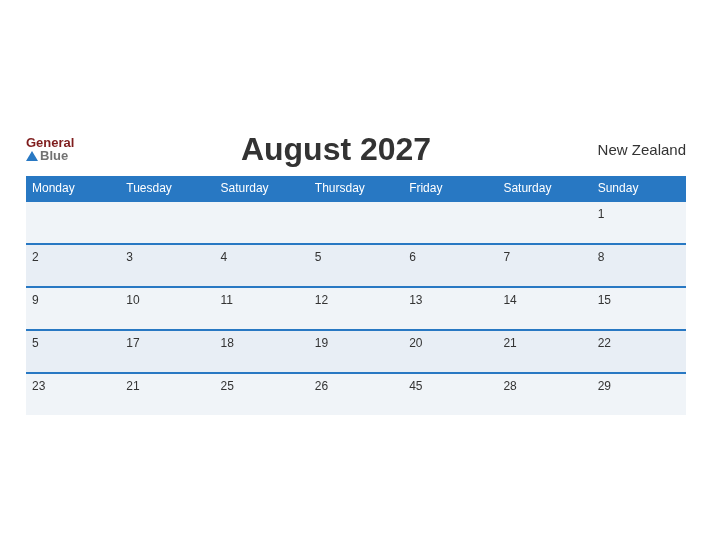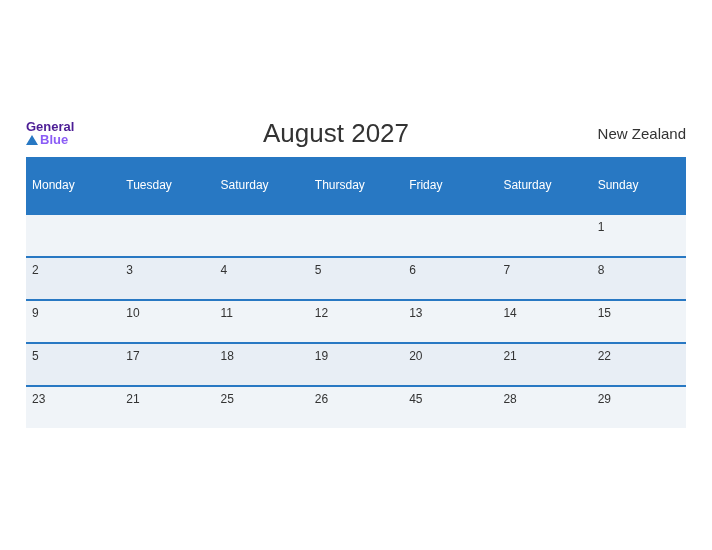--- a/index.html
+++ b/index.html
@@ -24,41 +24,41 @@
       margin-bottom: 8px;
     }
     .logo {
       display: flex;
       flex-direction: column;
       line-height: 1;
     }
     .logo-general {
       font-size: 13px;
       font-weight: bold;
-      color: #4c1d95;
+      color: #7f1d1d;
     }
     .logo-blue {
       font-size: 13px;
       font-weight: bold;
-      color: #8b5cf6;
+      color: #737373;
       display: flex;
       align-items: center;
     }
     .logo-triangle {
       width: 0;
       height: 0;
       border-left: 6px solid transparent;
       border-right: 6px solid transparent;
       border-bottom: 10px solid #2878c3;
       display: inline-block;
       margin-right: 2px;
     }
     .calendar-title {
-      font-size: 26px;
-      font-weight: normal;
+      font-size: 32px;
+      font-weight: bold;
       color: #333;
       text-align: center;
       flex: 1;
     }
     .calendar-country {
       font-size: 15px;
       color: #333;
       text-align: right;
       min-width: 80px;
     }
@@ -66,21 +66,21 @@
       width: 100%;
       border-collapse: collapse;
     }
     .calendar-grid thead tr {
       background: #2878c3;
     }
     .calendar-grid thead th {
       color: #fff;
       font-size: 12px;
       font-weight: normal;
-      padding: 21px 6px;
+      padding: 5px 6px;
       text-align: left;
       border: none;
     }
     .calendar-grid tbody tr {
       background: #f0f4f8;
     }
     .calendar-grid tbody tr:nth-child(even) {
       background: #e8eef5;
     }
     .calendar-grid tbody td {

